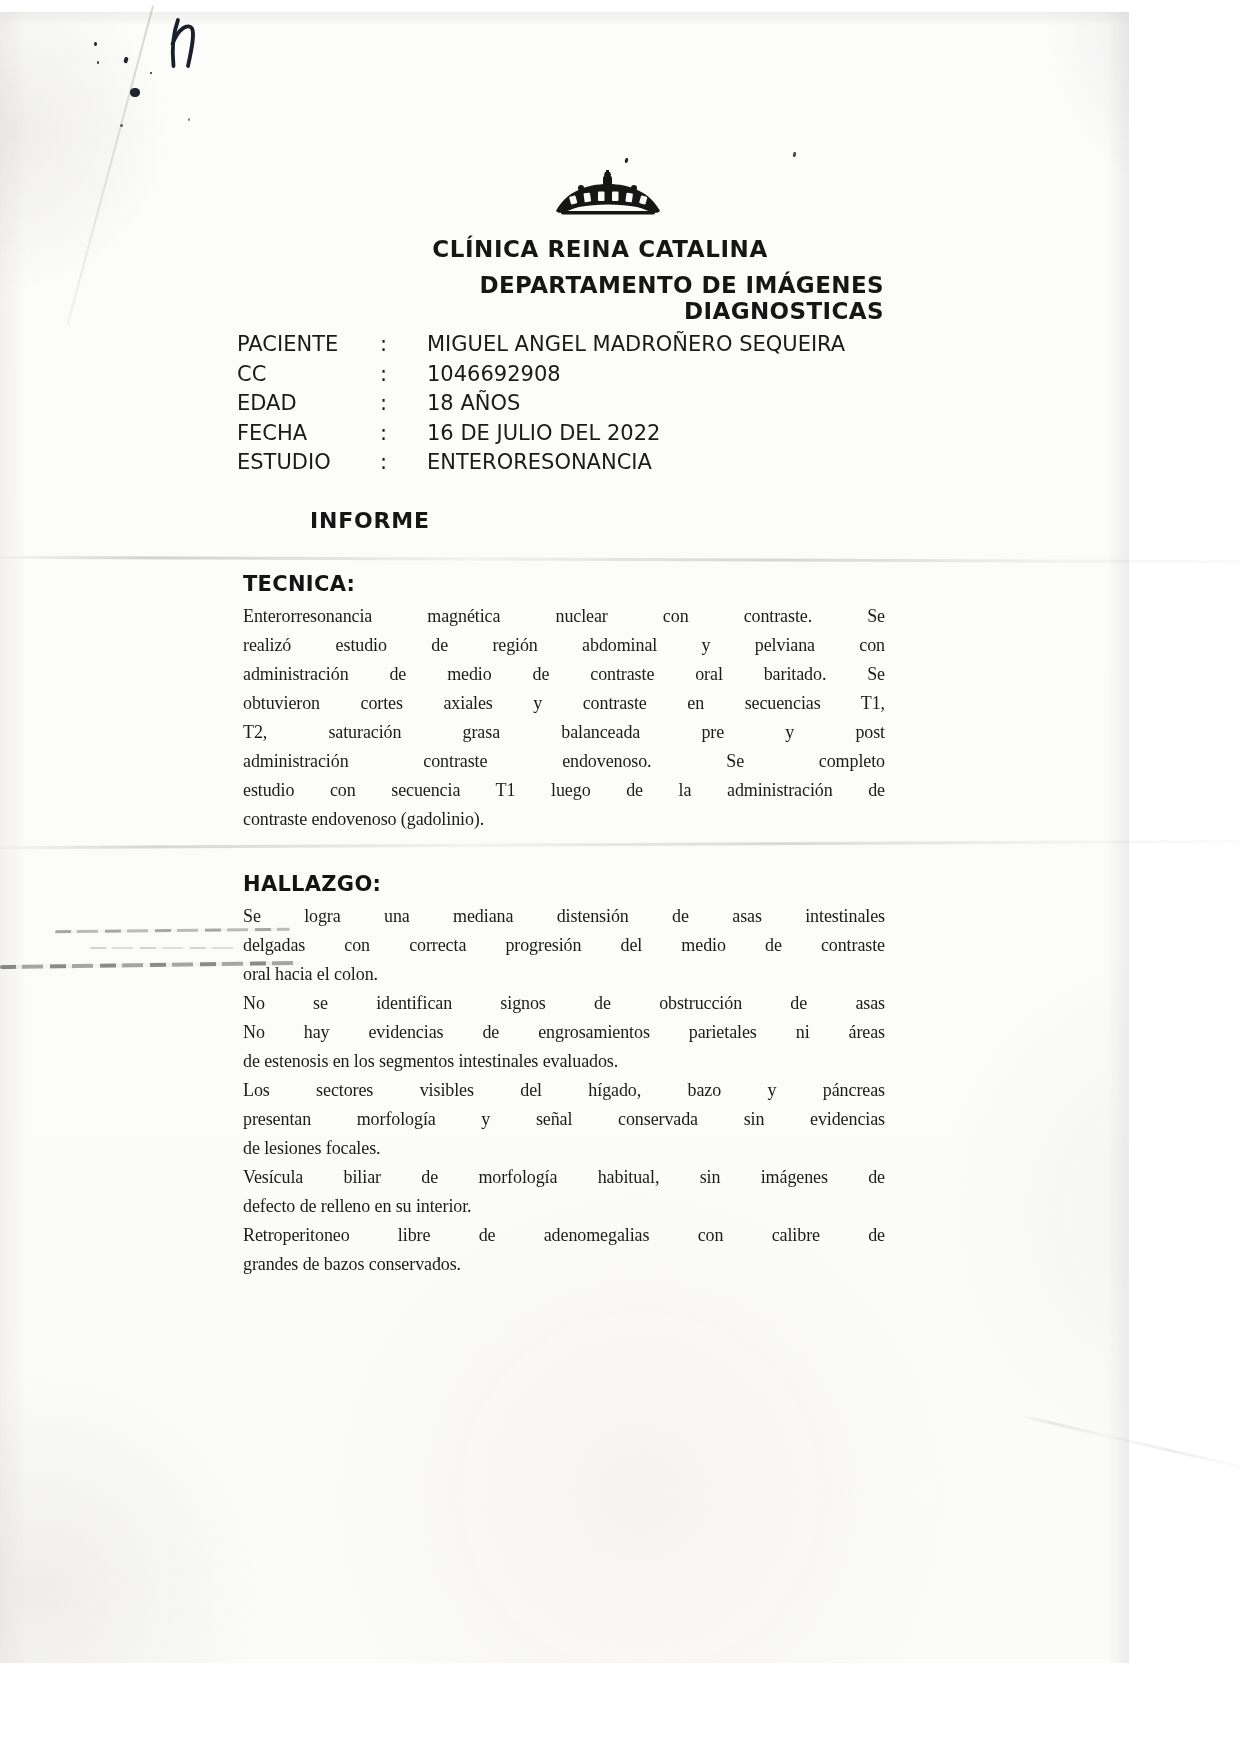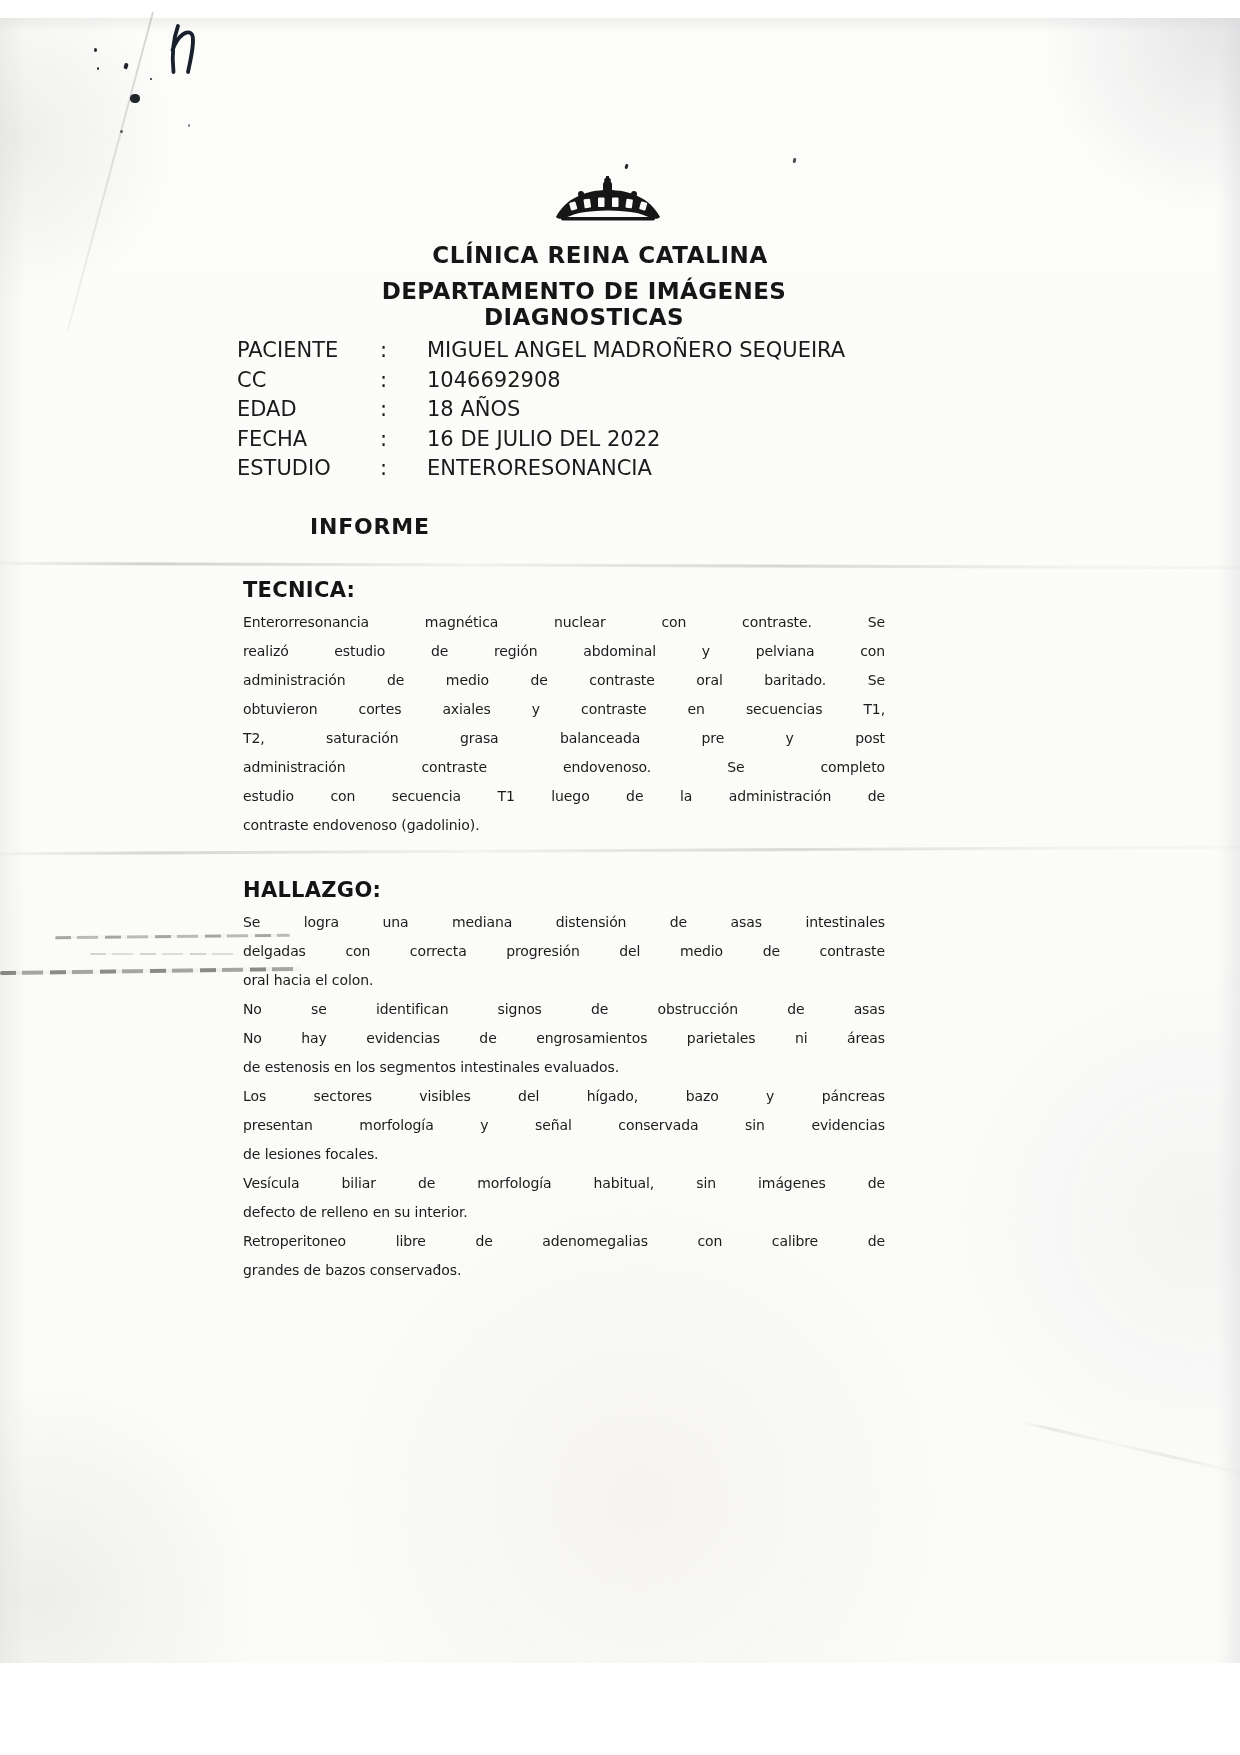--- a/index.html
+++ b/index.html
@@ -2,21 +2,21 @@
 <html><head>
 <meta charset="utf-8">
 <style>
   html,body{margin:0;padding:0;background:#e8e8e8;}
   .page{
     position:relative;width:1240px;height:1755px;margin:0 auto;background:#ffffff;
     font-family:"DejaVu Sans",sans-serif;color:#1c1c1c;overflow:hidden;
   }
   
   .scan{
-    position:absolute;left:0;top:18px;width:1240px;height:1663px;
+    position:absolute;left:0;top:12px;width:1129px;height:1663px;
     background:
       radial-gradient(circle at 1215px 20px, rgba(200,200,206,0.40), rgba(200,200,206,0) 170px),
       radial-gradient(circle at 10px 120px, rgba(205,203,200,0.30), rgba(205,203,200,0) 160px),
       radial-gradient(circle at 40px 1580px, rgba(208,206,202,0.30), rgba(208,206,202,0) 220px),
       radial-gradient(circle at 640px 1480px, rgba(228,224,219,0.28), rgba(228,224,219,0) 320px),
       radial-gradient(circle at 1200px 1200px, rgba(222,220,224,0.25), rgba(222,220,224,0) 260px),
       linear-gradient(90deg, rgba(216,214,211,0.28) 0px, rgba(216,214,211,0) 26px),
       linear-gradient(270deg, rgba(210,208,212,0.35) 0px, rgba(210,208,212,0) 22px),
       linear-gradient(180deg, rgba(198,198,196,0.25) 0px, rgba(198,198,196,0) 14px),
       linear-gradient(#fcfcfa,#fbfbf9);
@@ -26,34 +26,34 @@
   .crease{position:absolute;height:3px;filter:blur(0.5px);
     background:linear-gradient(90deg, rgba(150,150,145,0.05), rgba(140,140,135,0.38) 12%, rgba(165,165,160,0.12) 38%, rgba(142,142,138,0.34) 63%, rgba(160,160,156,0.10) 86%, rgba(150,150,145,0.05));}
   .fold-line{position:absolute;width:2px;background:linear-gradient(180deg, rgba(120,120,115,0.30), rgba(150,150,145,0.10));}
   .streak{position:absolute;border-radius:2px;filter:blur(0.5px);
     background:repeating-linear-gradient(90deg, rgba(45,45,45,0.55) 0 16px, rgba(45,45,45,0.06) 16px 22px, rgba(45,45,45,0.42) 22px 43px, rgba(45,45,45,0.04) 43px 50px);}
   .speck{position:absolute;background:#20242b;border-radius:50%;}
   
   .crown{position:absolute;left:552px;top:158px;}
   .clinic-name{position:absolute;left:300px;top:224px;width:600px;text-align:center;
     font-size:23px;font-weight:bold;letter-spacing:0.6px;color:#161616;}
-  .department{position:absolute;left:284px;top:260px;width:600px;text-align:center;
+  .department{position:absolute;left:284px;top:260px;width:600px;text-align:right;
     font-size:23px;font-weight:bold;letter-spacing:0.4px;color:#161616;}
   
   .patient{position:absolute;left:237px;top:318px;width:660px;font-size:21px;line-height:29.5px;color:#1a1a1a;}
   .prow{display:flex;gap:27px;}
   .plabel{width:116px;}
   .psep{width:20px;}
   
   .informe{position:absolute;left:310px;top:496px;width:600px;text-align:left;
     font-size:22px;font-weight:bold;letter-spacing:0.8px;color:#161616;}
   .sec-heading{position:absolute;left:243px;font-size:21px;font-weight:bold;letter-spacing:0.3px;color:#141414;}
   .h-tecnica{top:560px;}
   .h-hallazgo{top:860px;}
-  .body-lines{position:absolute;left:243px;width:642px;font-size:14px;line-height:29px;color:#1b1b1b;letter-spacing:-0.1px;}
+  .body-lines{position:absolute;left:243px;width:642px;font-size:18px;line-height:29px;color:#1b1b1b;letter-spacing:-0.1px;font-family:Liberation Serif, serif;}
   .t-lines{top:590px;}
   .z-lines{top:890px;}
   .bline{display:block;}
   .just{text-align:justify;text-align-last:justify;}
   .left{text-align:left;text-align-last:left;}
   
   .hand-mark{position:absolute;left:165px;top:5px;}
   
   .footer{position:absolute;left:0;top:1663px;width:1240px;height:92px;background:#ffffff;}
 </style>

